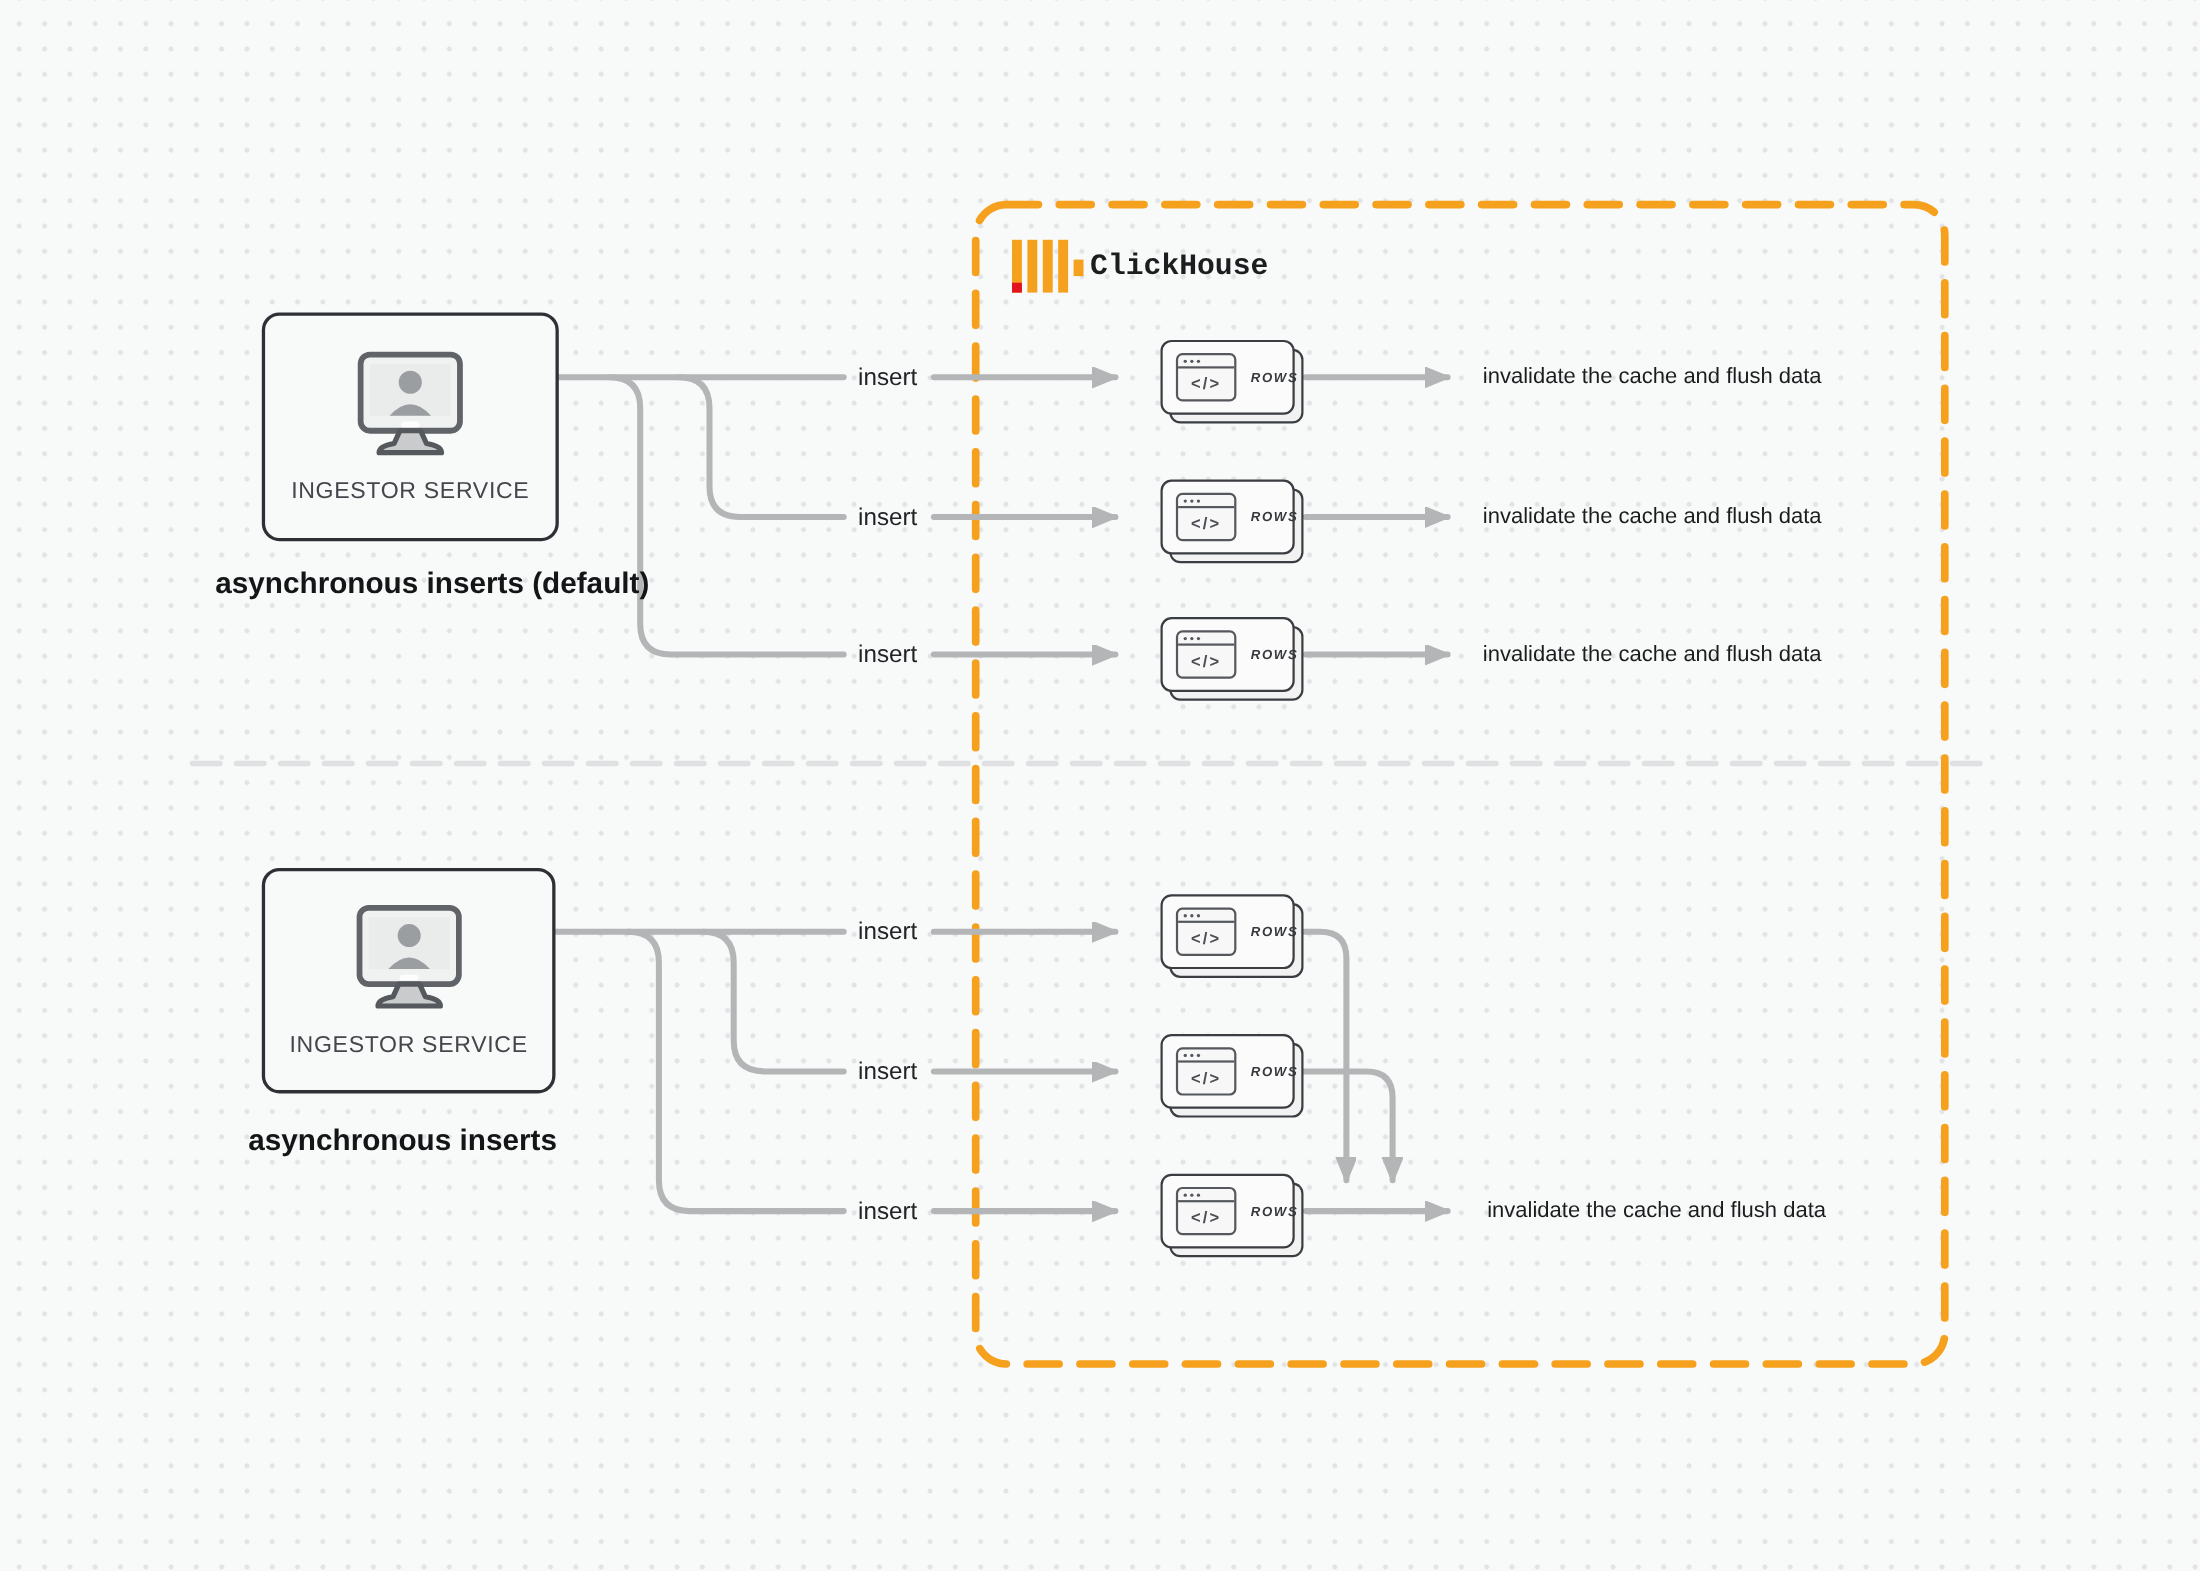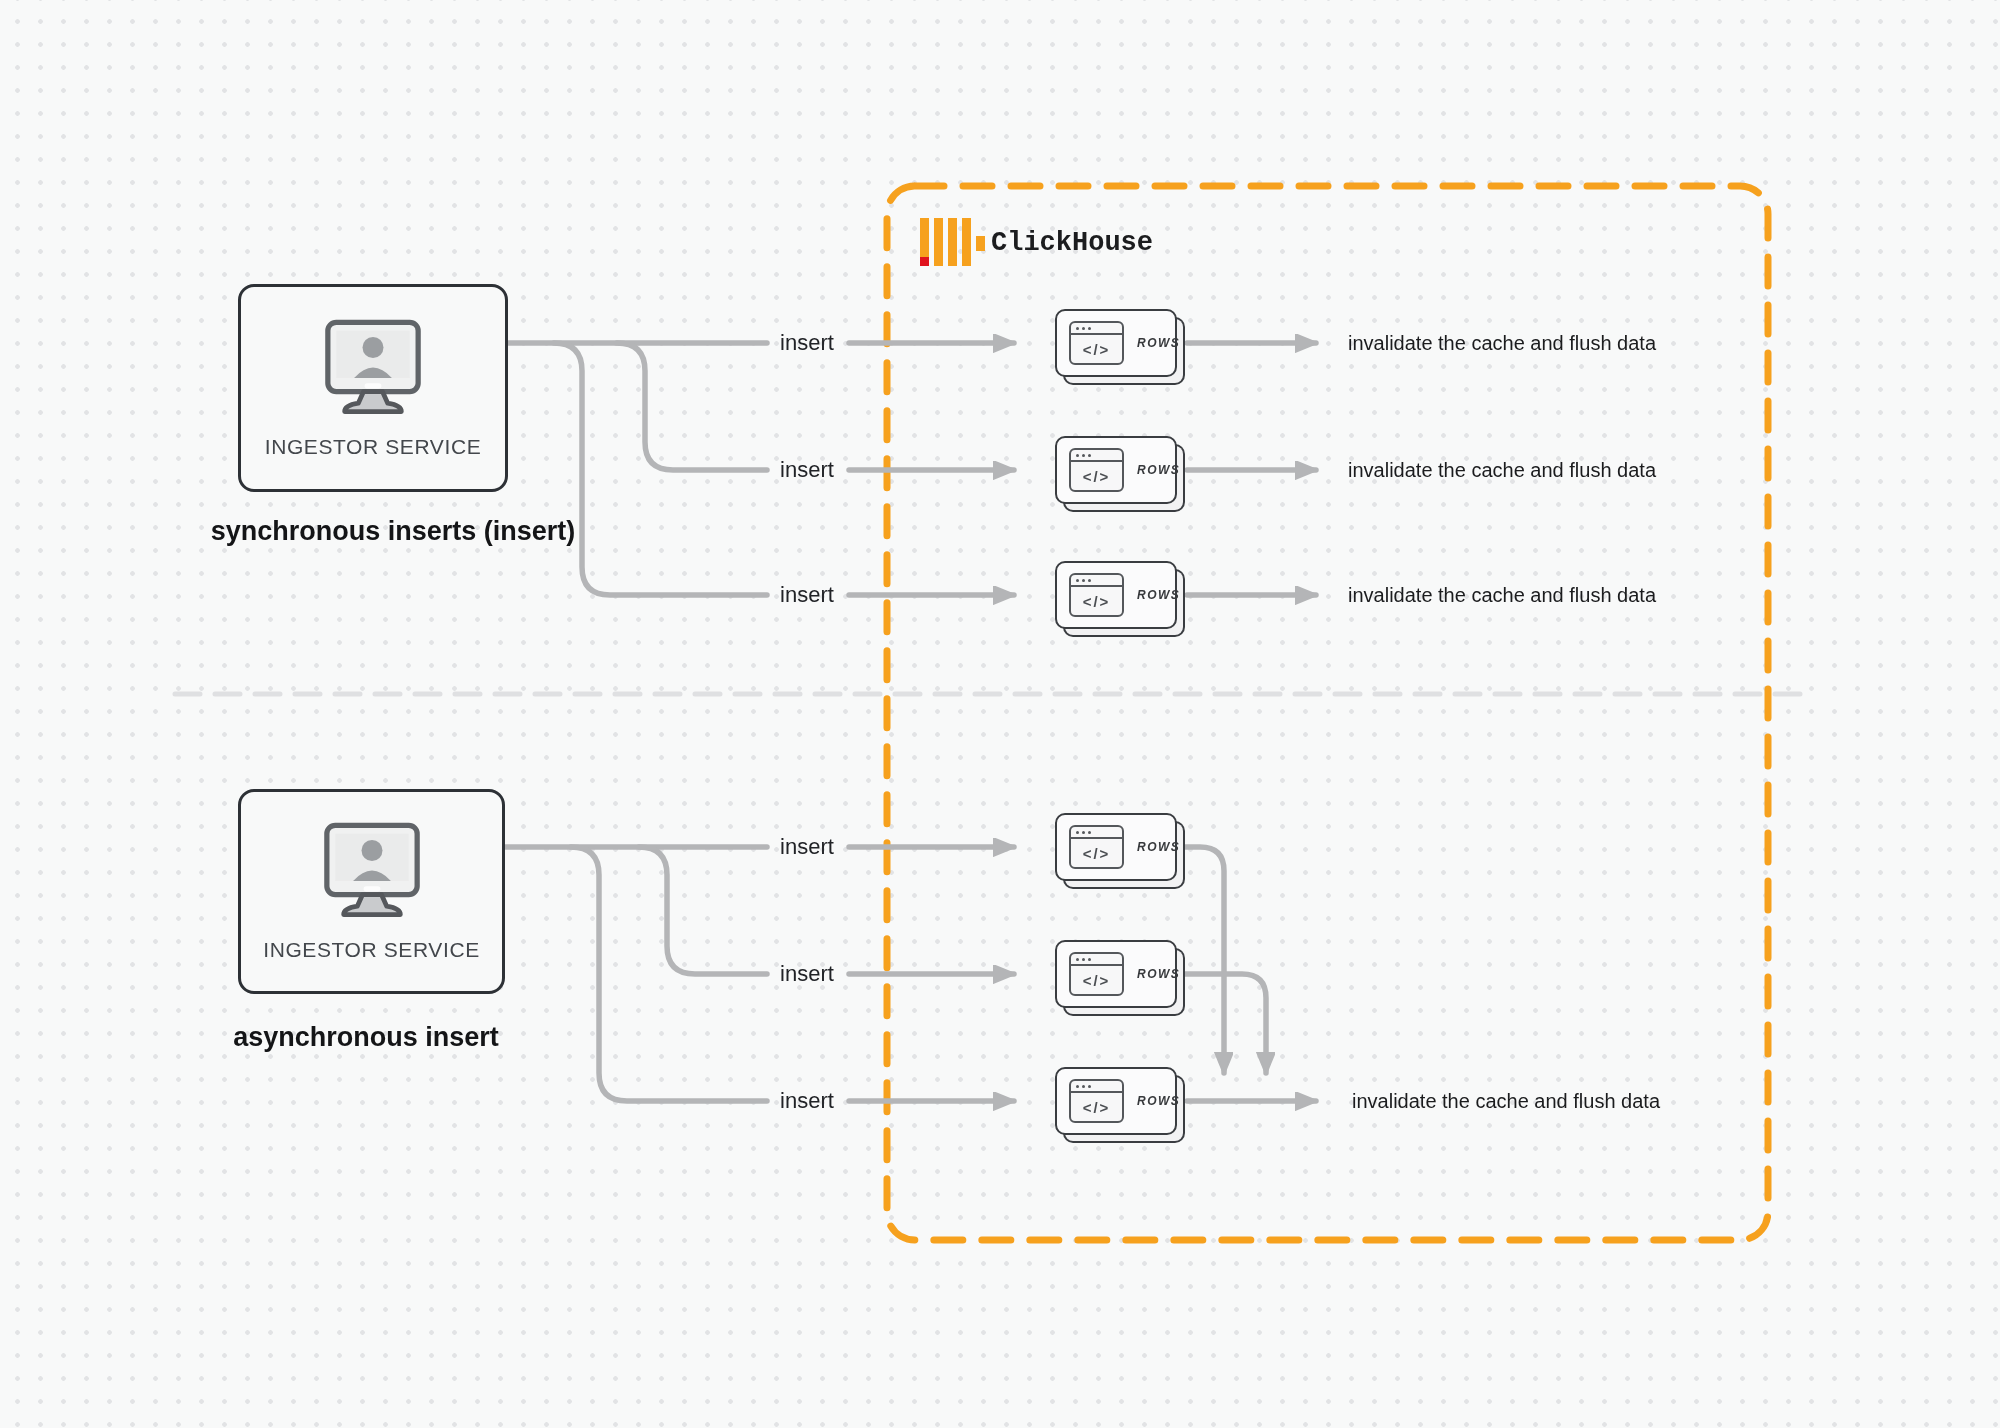--- a/index.html
+++ b/index.html
@@ -115,22 +115,22 @@
       <rect x="17" y="4" width="86" height="66" rx="8" fill="#f0f1f1" stroke="#606468" stroke-width="5"></rect>
       <rect x="25" y="12" width="70" height="45" fill="#eaebeb"></rect>
       <circle cx="60" cy="28" r="10" fill="#9b9ea1"></circle>
       <path d="M42 57 Q60 37 78 57 Z" fill="#9b9ea1"></path>
       <rect x="52" y="62" width="16" height="5" rx="2.5" fill="#fdfdfd"></rect>
       <path d="M51 70 H69 L74 81 Q87 83 87 89 H33 Q33 83 46 81 Z" fill="#c9cbcd" stroke="#55585c" stroke-width="4.5" stroke-linejoin="round"></path>
     </svg>
     <div class="ing-label">INGESTOR SERVICE</div>
   </div>
 
-  <div class="caption" style="left:393px;top:531px">synchronous inserts (insert)</div>
-  <div class="caption" style="left:366px;top:1037px">asynchronous insert</div>
+  <div class="caption" style="left:393px;top:531px">asynchronous inserts (default)</div>
+  <div class="caption" style="left:366px;top:1037px">asynchronous inserts</div>
 
   <div class="insert-lbl" style="left:807px;top:343px">insert</div>
   <div class="insert-lbl" style="left:807px;top:470px">insert</div>
   <div class="insert-lbl" style="left:807px;top:595px">insert</div>
   <div class="insert-lbl" style="left:807px;top:847px">insert</div>
   <div class="insert-lbl" style="left:807px;top:974px">insert</div>
   <div class="insert-lbl" style="left:807px;top:1101px">insert</div>
 
   <div class="rows-card" style="left:1055px;top:309px">
     <div class="bicon">

